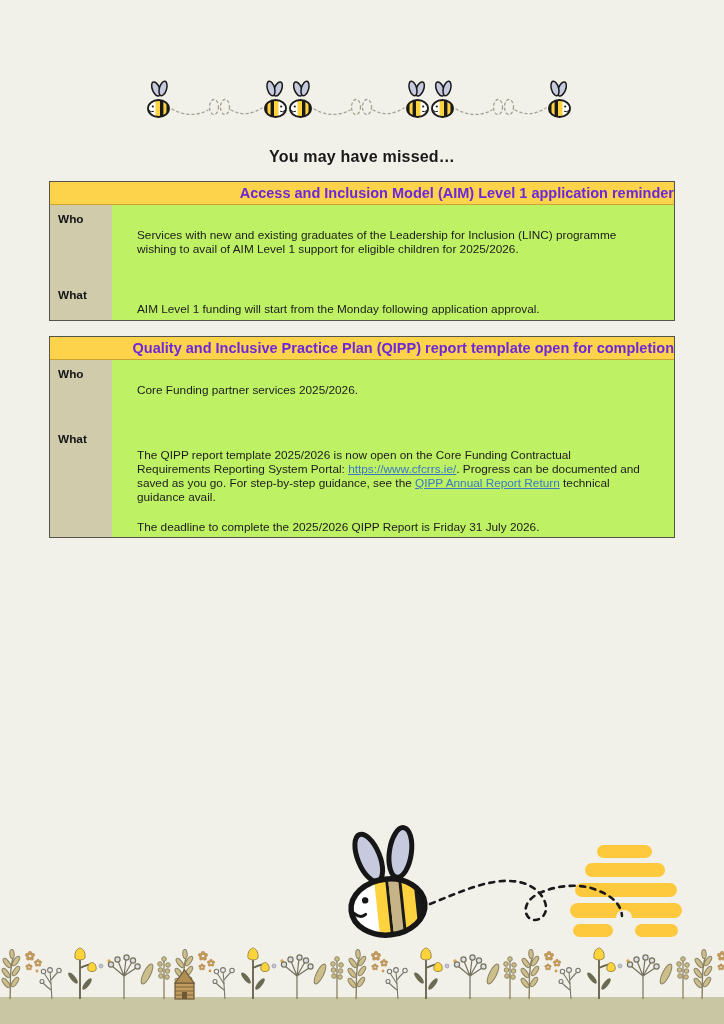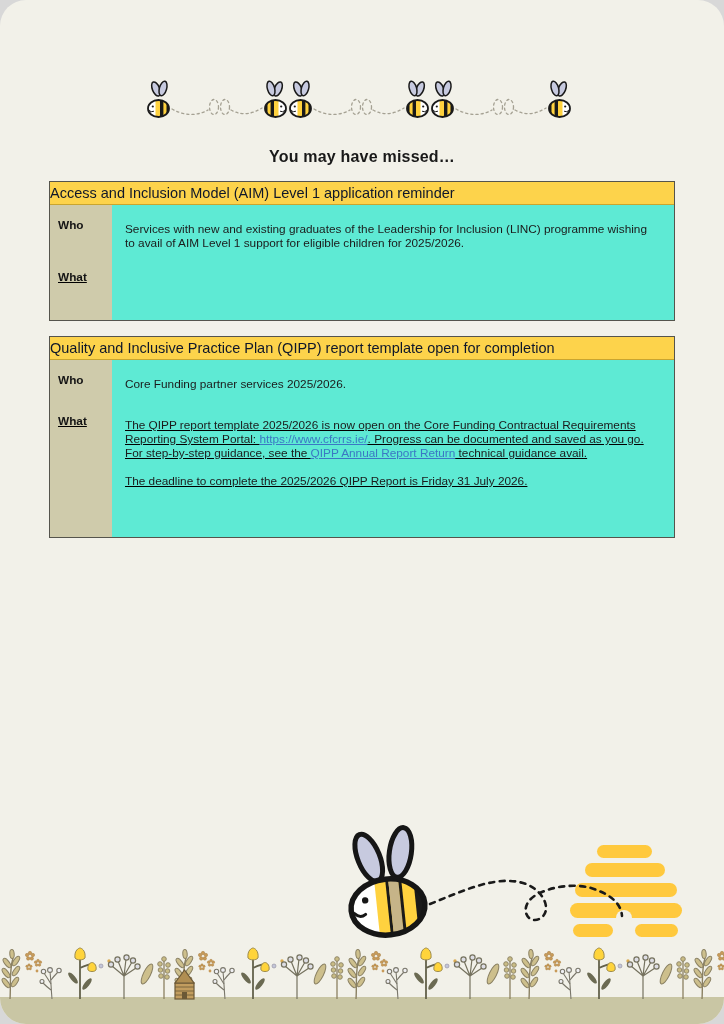--- a/index.html
+++ b/index.html
@@ -1,36 +1,36 @@
 <!DOCTYPE html>
 <html><head>
 <meta charset="utf-8">
 <style>
   html,body{margin:0;padding:0;}
   body{font-family:"Liberation Sans", sans-serif; background:#d8d8d8;}
-  .page{position:relative; width:724px; height:1024px; background:#F2F1E9; overflow:hidden; margin:0 auto;border-radius:26px;}
+  .page{position:relative; width:724px; height:1024px; background:#F2F1E9; overflow:hidden; margin:0 auto;}
 
   .bee-divider{position:absolute; left:146px; top:72px;}
 
   .heading{position:absolute; left:0; top:148px; width:724px; margin:0; text-align:center;
            font-size:16px; font-weight:bold; color:#191919; letter-spacing:.2px;}
 
   .tbl{position:absolute; left:49px; width:626px; border:1px solid #55544C; box-sizing:border-box;}
   .tbl1{top:181px; height:140px;}
   .tbl2{top:336px; height:202px;}
-  .tbl-header{background:#FDD34B; height:22px; line-height:22px; text-align:left;
-              font-size:14.5px; font-weight:normal; color:#0f172a; border-bottom:1px solid #C9A52F;}
-  .tbl-body{position:relative; background:#5eead4; height:calc(100% - 23px); padding-top:13px; box-sizing:border-box;}
+  .tbl-header{background:#FDD34B; height:22px; line-height:22px; text-align:right;
+              font-size:14.5px; font-weight:bold; color:#6d28d9; border-bottom:1px solid #C9A52F;}
+  .tbl-body{position:relative; background:#bef264; height:calc(100% - 23px); padding-top:7px; box-sizing:border-box;}
   .tbl-body::before{content:""; position:absolute; left:0; top:0; bottom:0; width:62px; background:#CFCBAB;}
   .trow{position:relative; display:grid; grid-template-columns:62px 1fr;}
-  .trow + .trow{margin-top:16px;text-decoration:underline;}
+  .trow + .trow{margin-top:16px;}
   .tbl2 .trow + .trow{margin-top:19px;}
   .lbl{font-size:11.8px; font-weight:bold; color:#141414; padding-left:8px; line-height:14px;}
   .ctext{padding:0 12px 0 9px; font-size:11.8px; line-height:14px; color:#1b1b1b;}
-  .ctext p{margin:4px;}
+  .ctext p{margin:16px;}
   .ctext p.gap{margin-top:14px;}
   .link{color:#3B78C4; text-decoration:underline; cursor:pointer;}
 
   .bee-hive{position:absolute; left:330px; top:812px;}
   .floral{position:absolute; left:0; top:946px;}
 </style>
 </head>
 <body>
 
 <div class="page">
@@ -79,20 +79,21 @@
     <div class="tbl-body">
       <div class="trow">
         <div class="lbl">Who</div>
         <div class="ctext">
           <p>Services with new and existing graduates of the Leadership for Inclusion (LINC) programme wishing to avail of AIM Level 1 support for eligible children for 2025/2026.</p>
         </div>
       </div>
       <div class="trow">
         <div class="lbl">What</div>
         <div class="ctext">
+          <p class="gap">AIM Level 1 funding will start from the Monday following application approval.</p>
         </div>
       </div>
     </div>
   </section>
 
   <section class="tbl tbl2">
     <div class="tbl-header">Quality and Inclusive Practice Plan (QIPP) report template open for completion</div>
     <div class="tbl-body">
       <div class="trow">
         <div class="lbl">Who</div>

